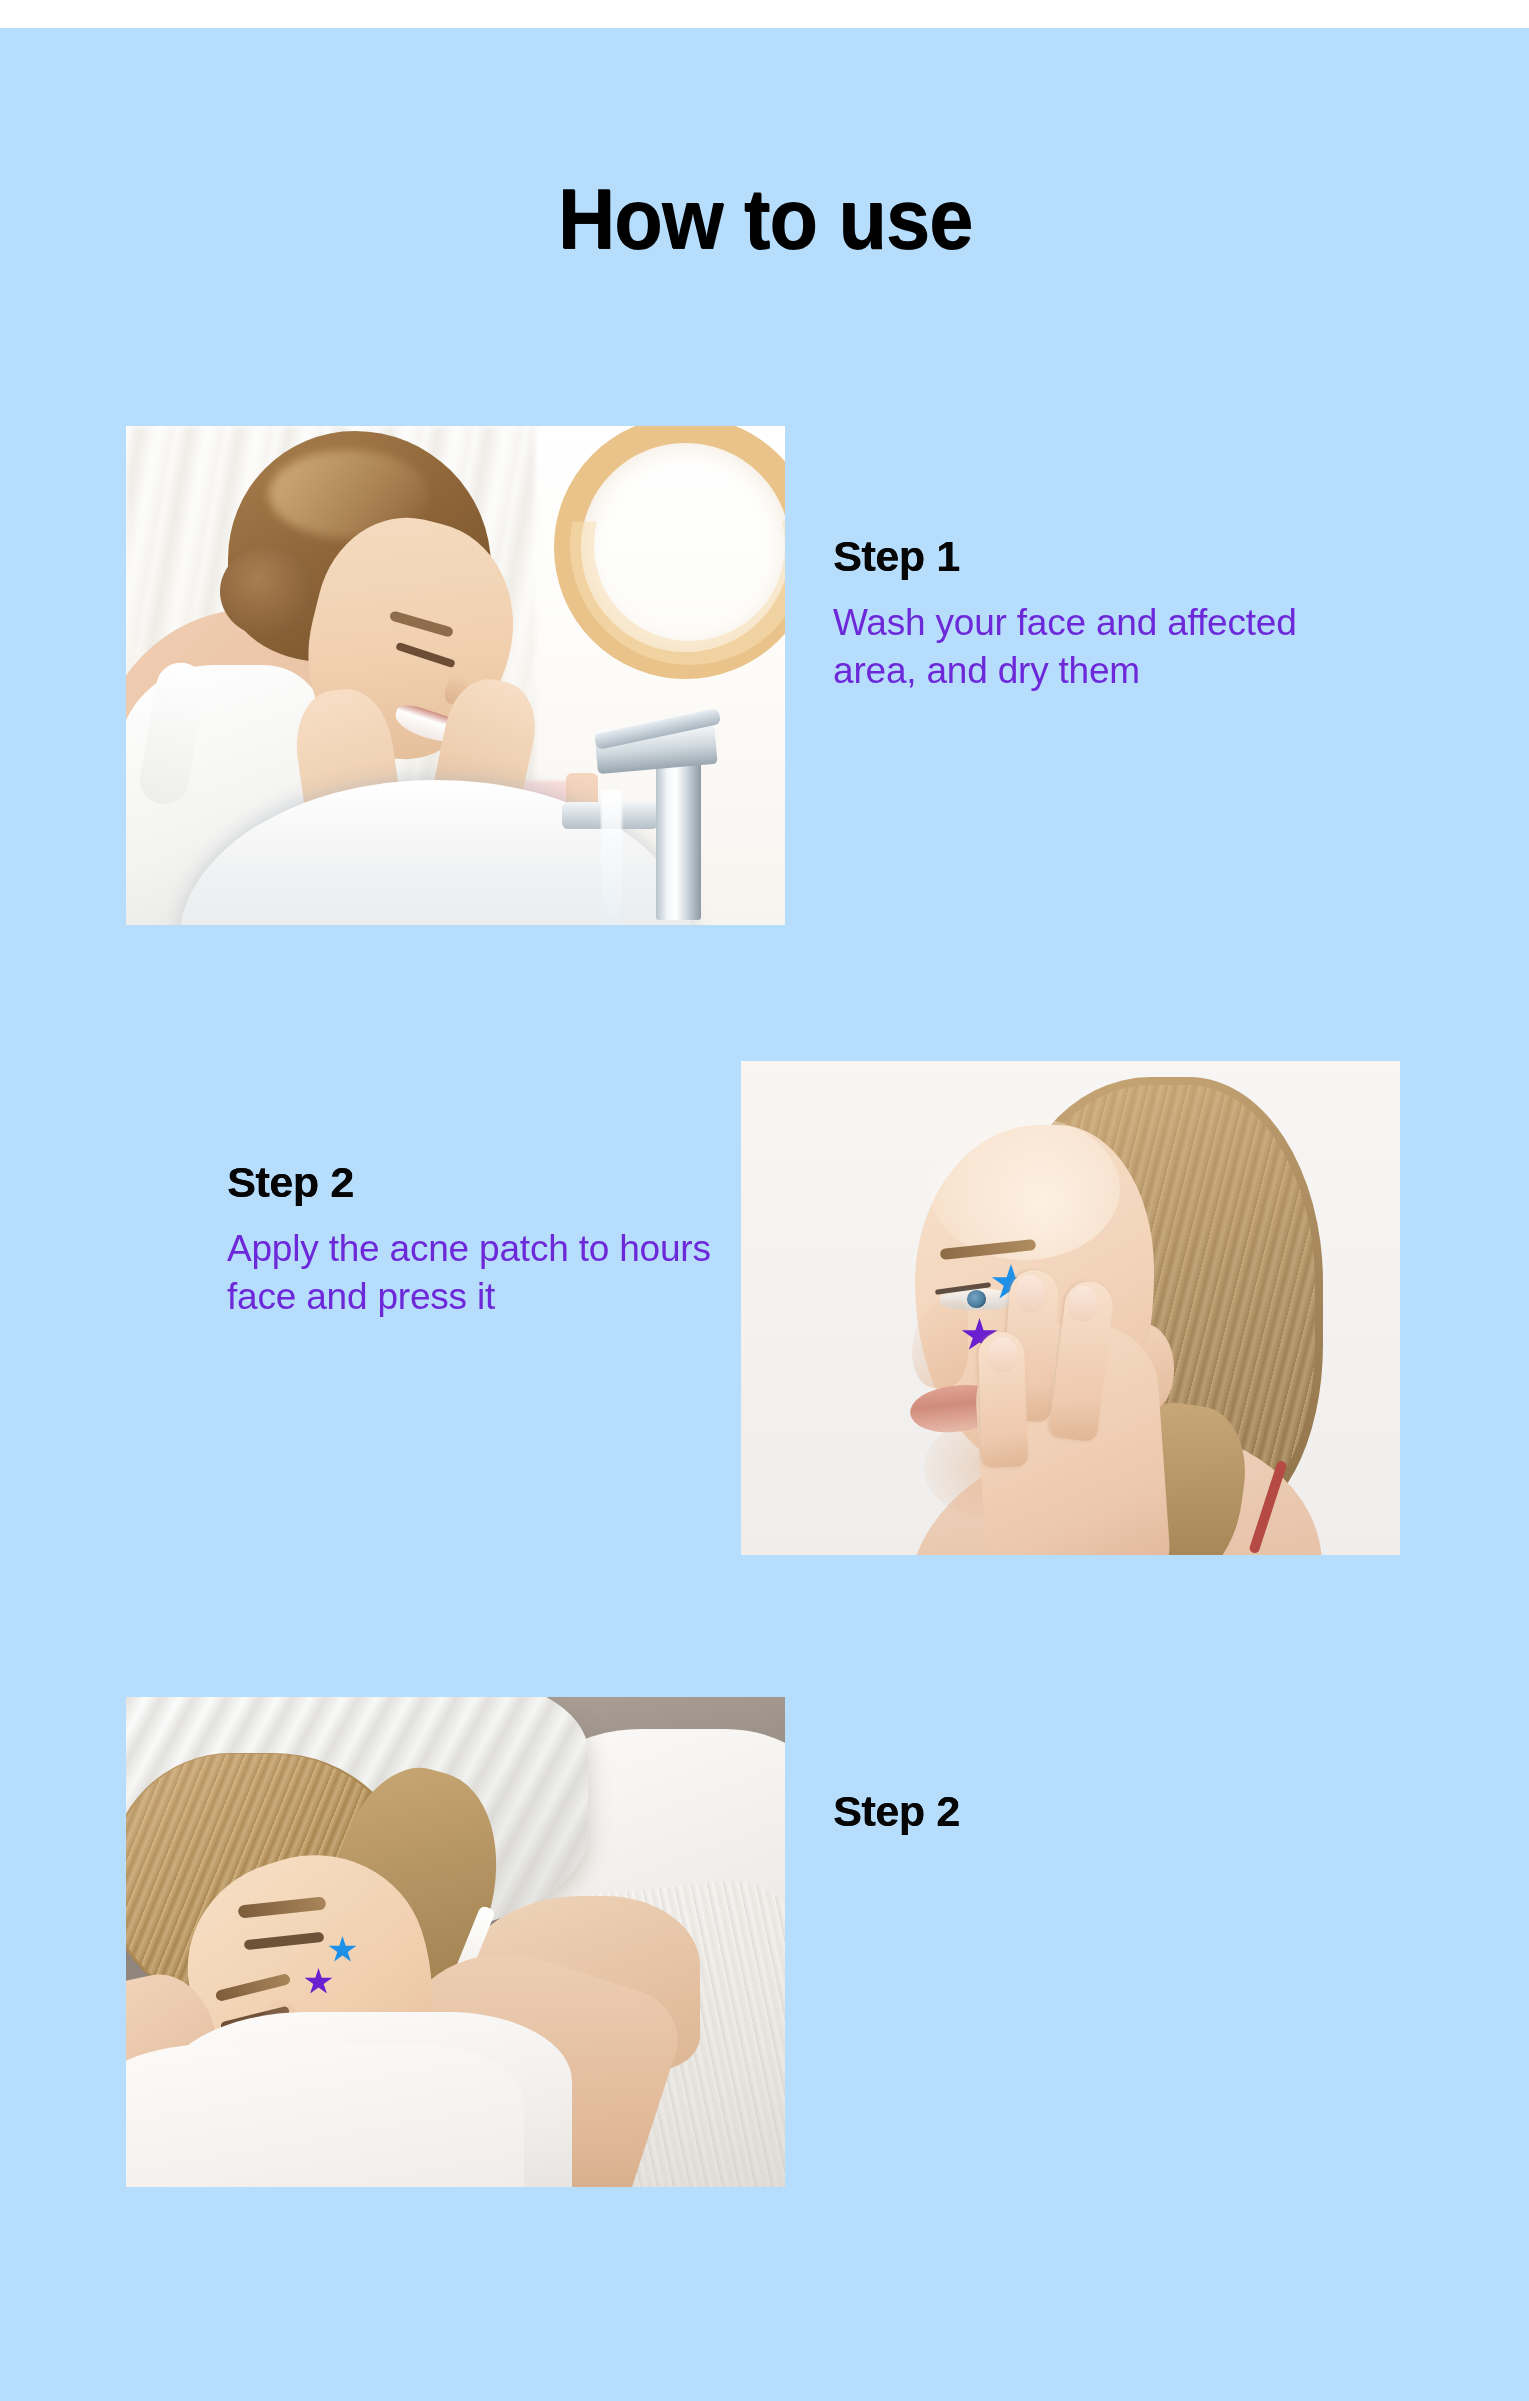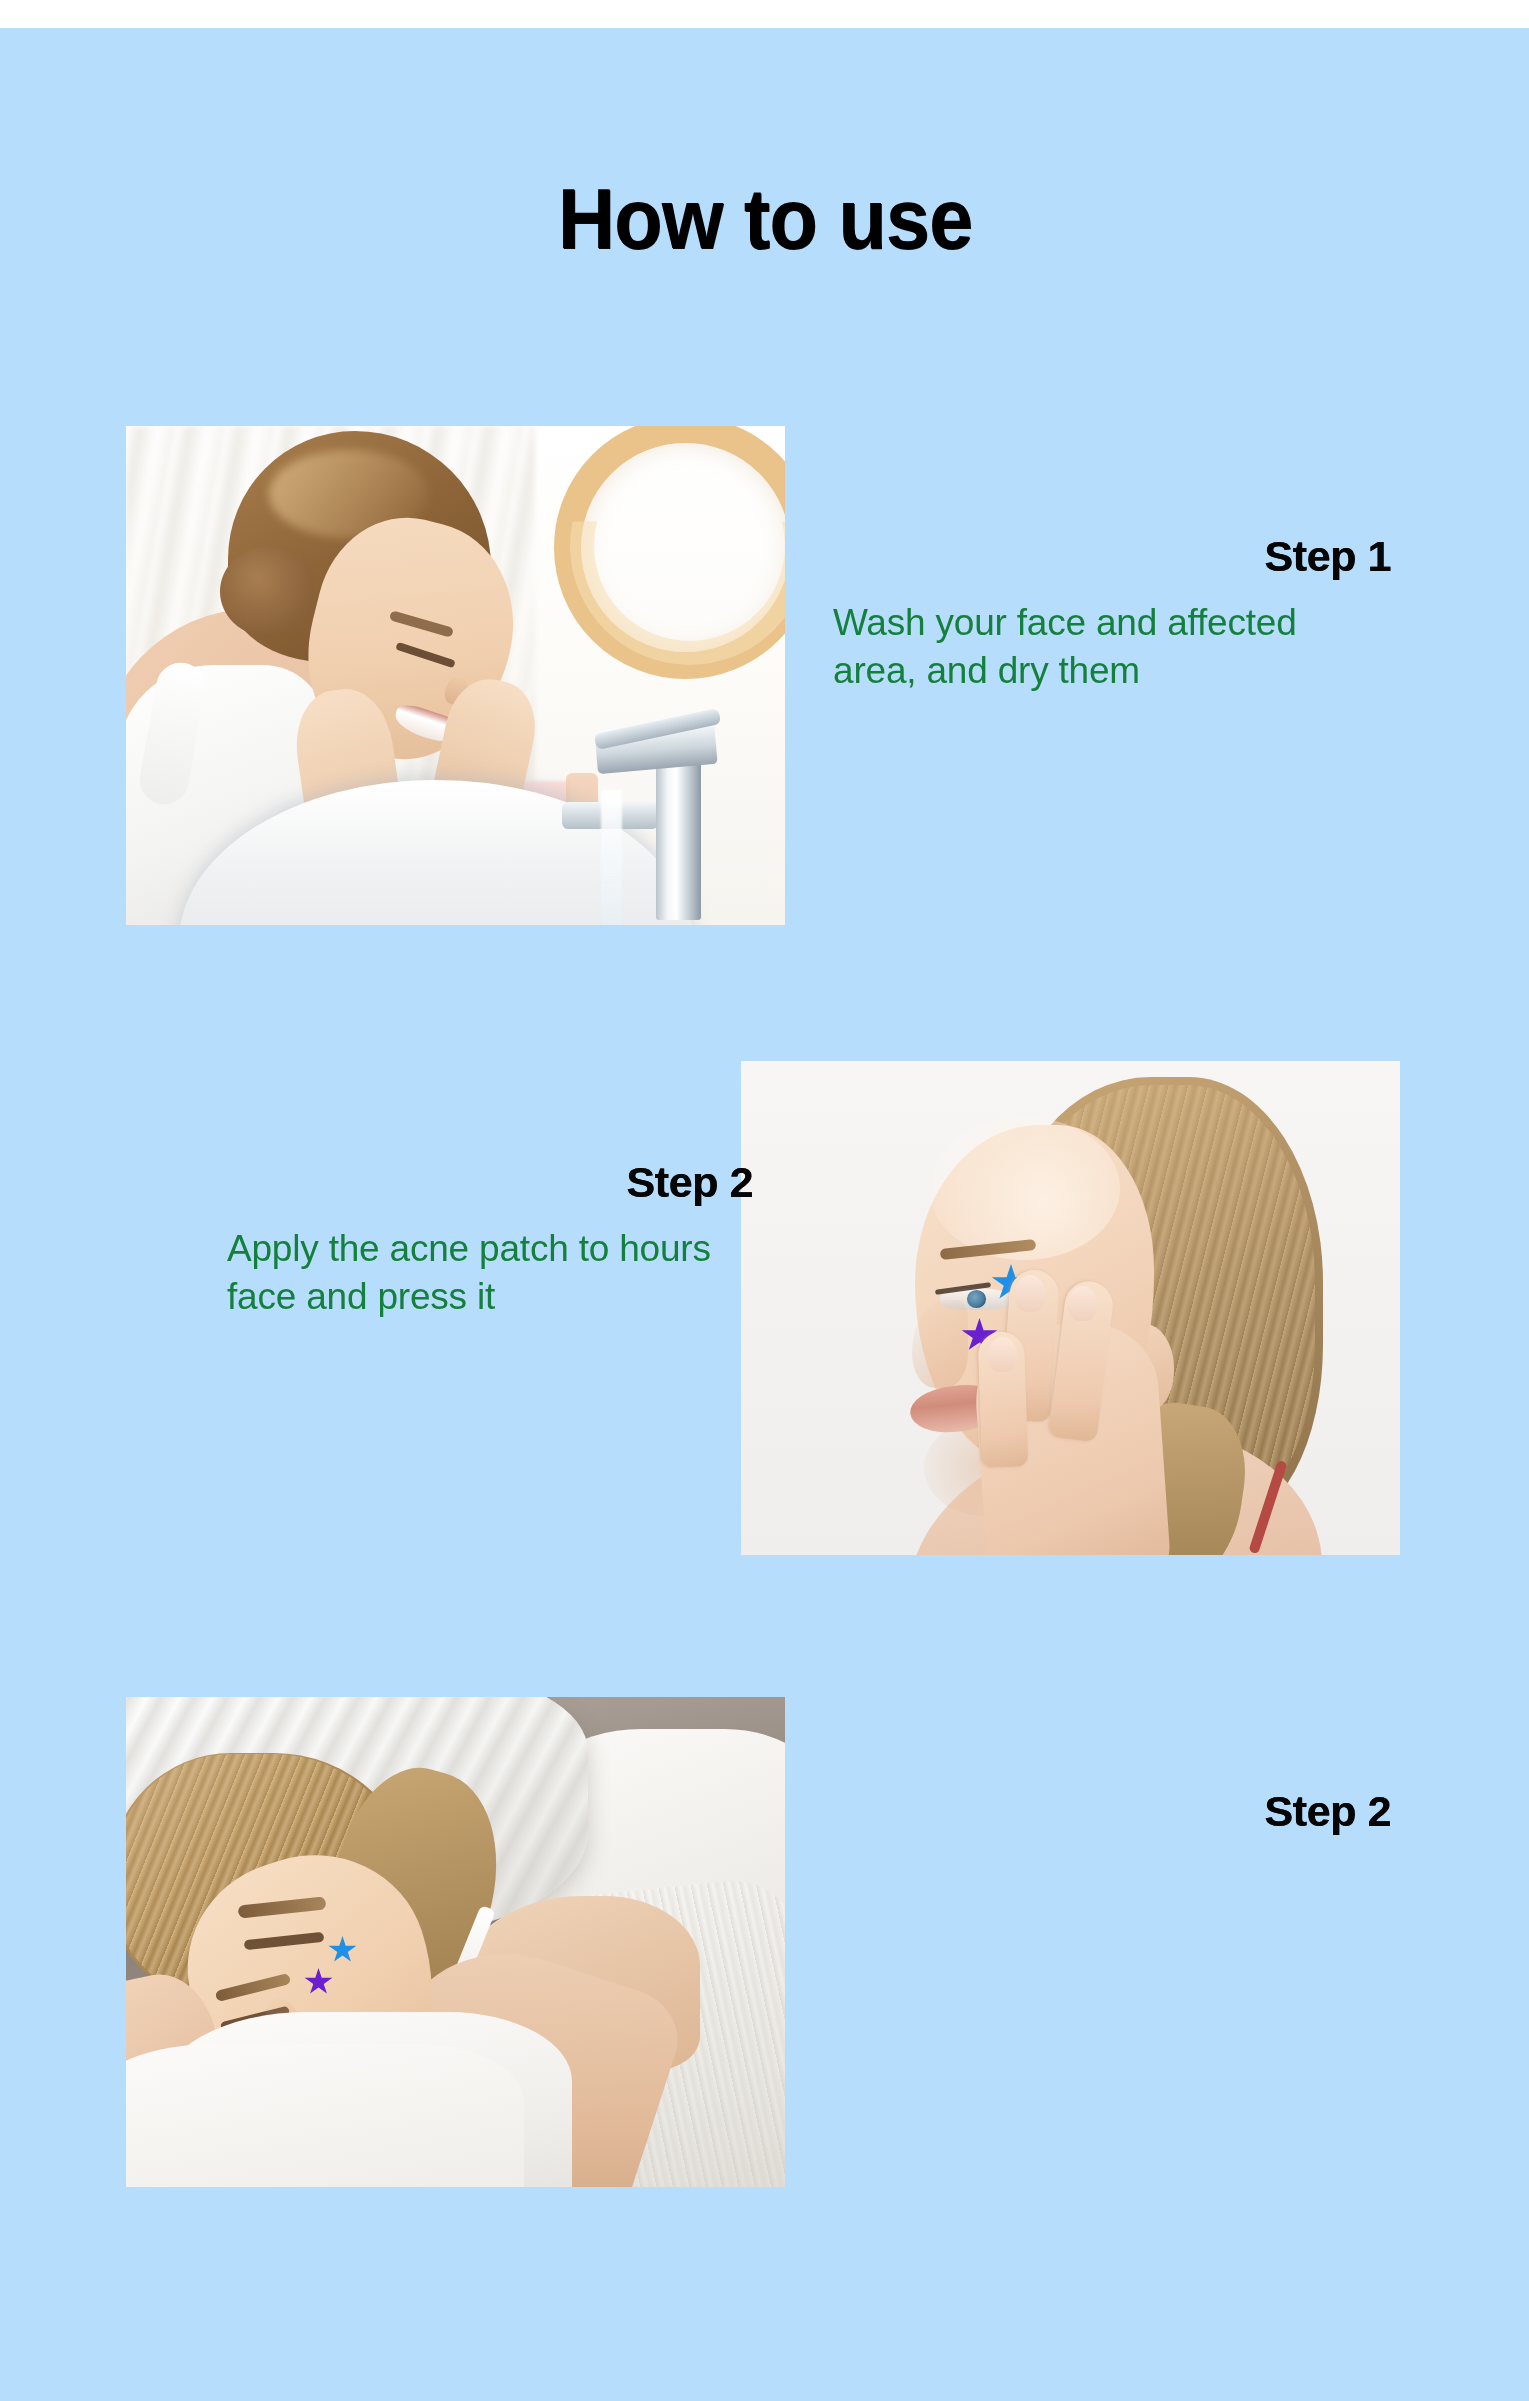--- a/index.html
+++ b/index.html
@@ -55,27 +55,26 @@
   .text-block { position: absolute; }
 
   .step-heading {
     font-size: 43px;
     font-weight: 700;
     color: #060606;
     letter-spacing: -0.4px;
     line-height: 1.0;
     margin-bottom: 21px;
     text-shadow: 0.4px 0.4px 0 #0b0b0b;
-    text-align: right;
   }
 
   .step-body {
     font-size: 37px;
     font-weight: 400;
-    color: #15803d;
+    color: #6d28d9;
     line-height: 1.30;
     letter-spacing: -0.2px;
     max-width: 542px;
   }
 
   
   #photo1 { left: 126px; top: 398px; width: 659px; height: 499px; }
   #photo1 .bg {
     position: absolute; inset: 0;
     background:

